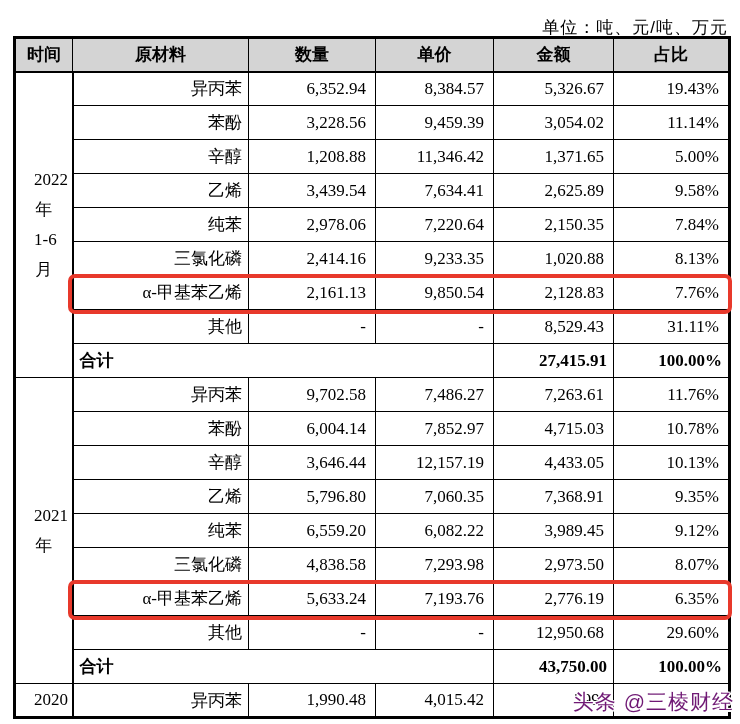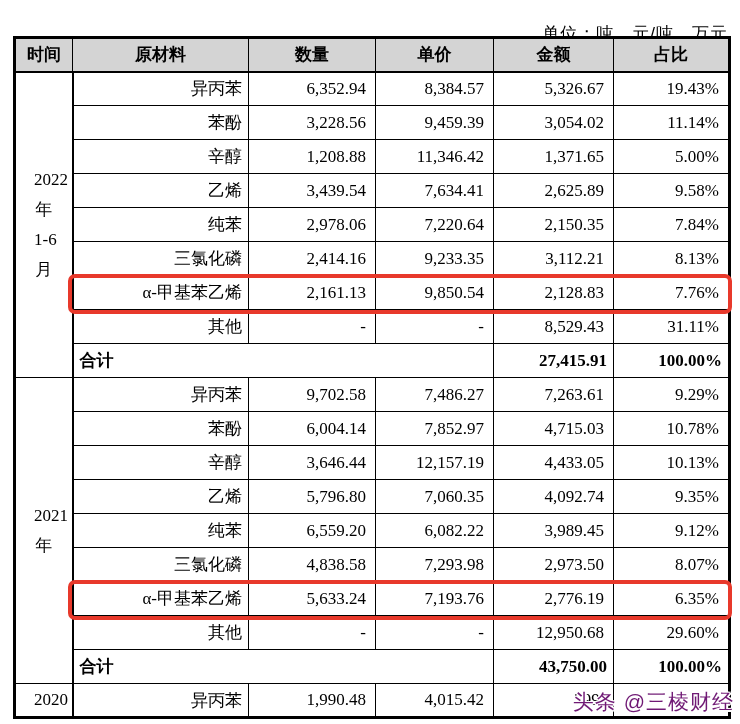--- a/index.html
+++ b/index.html
@@ -1,21 +1,21 @@
 <!DOCTYPE html>
 <html><head>
 <meta charset="utf-8">
 <style>
   * { margin: 0; padding: 0; box-sizing: border-box; }
   html, body { width: 740px; height: 724px; background: #ffffff; overflow: hidden; }
   body { font-family: "Liberation Serif", "DejaVu Serif", serif; color: #000; position: relative; }
 
   .unit-note {
     position: absolute;
-    top: 22px;
+    top: 16px;
     right: 12px;
     font-size: 17px;
     letter-spacing: 1px;
     font-family: Liberation Sans, sans-serif;
   }
 
   .table-wrap {
     position: absolute;
     left: 13px;
     top: 36px;
@@ -151,21 +151,21 @@
           <td class="material">纯苯</td>
           <td class="num">2,978.06</td>
           <td class="num">7,220.64</td>
           <td class="num">2,150.35</td>
           <td class="num">7.84%</td>
         </tr>
         <tr>
           <td class="material">三氯化磷</td>
           <td class="num">2,414.16</td>
           <td class="num">9,233.35</td>
-          <td class="num">3,112.21</td>
+          <td class="num">1,020.88</td>
           <td class="num">8.13%</td>
         </tr>
         <tr>
           <td class="material">α-甲基苯乙烯</td>
           <td class="num">2,161.13</td>
           <td class="num">9,850.54</td>
           <td class="num">2,128.83</td>
           <td class="num">7.76%</td>
         </tr>
         <tr>
@@ -182,41 +182,41 @@
         </tr>
         <tr>
           <td class="time-cell" rowspan="9">
             <div>2021</div>
             <div>年</div>
           </td>
           <td class="material">异丙苯</td>
           <td class="num">9,702.58</td>
           <td class="num">7,486.27</td>
           <td class="num">7,263.61</td>
-          <td class="num">9.29%</td>
+          <td class="num">11.76%</td>
         </tr>
         <tr>
           <td class="material">苯酚</td>
           <td class="num">6,004.14</td>
           <td class="num">7,852.97</td>
           <td class="num">4,715.03</td>
           <td class="num">10.78%</td>
         </tr>
         <tr>
           <td class="material">辛醇</td>
           <td class="num">3,646.44</td>
           <td class="num">12,157.19</td>
           <td class="num">4,433.05</td>
           <td class="num">10.13%</td>
         </tr>
         <tr>
           <td class="material">乙烯</td>
           <td class="num">5,796.80</td>
           <td class="num">7,060.35</td>
-          <td class="num">4,092.74</td>
+          <td class="num">7,368.91</td>
           <td class="num">9.35%</td>
         </tr>
         <tr>
           <td class="material">纯苯</td>
           <td class="num">6,559.20</td>
           <td class="num">6,082.22</td>
           <td class="num">3,989.45</td>
           <td class="num">9.12%</td>
         </tr>
         <tr>

